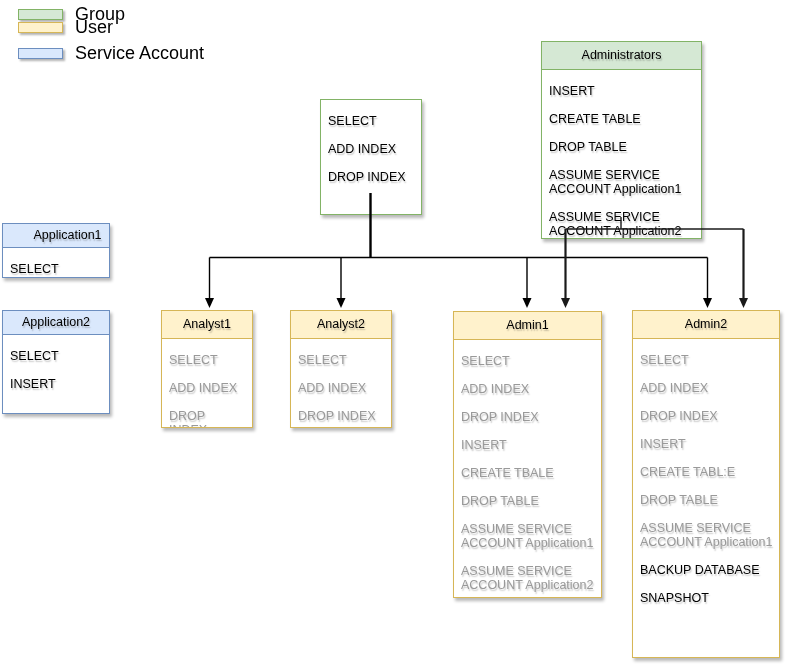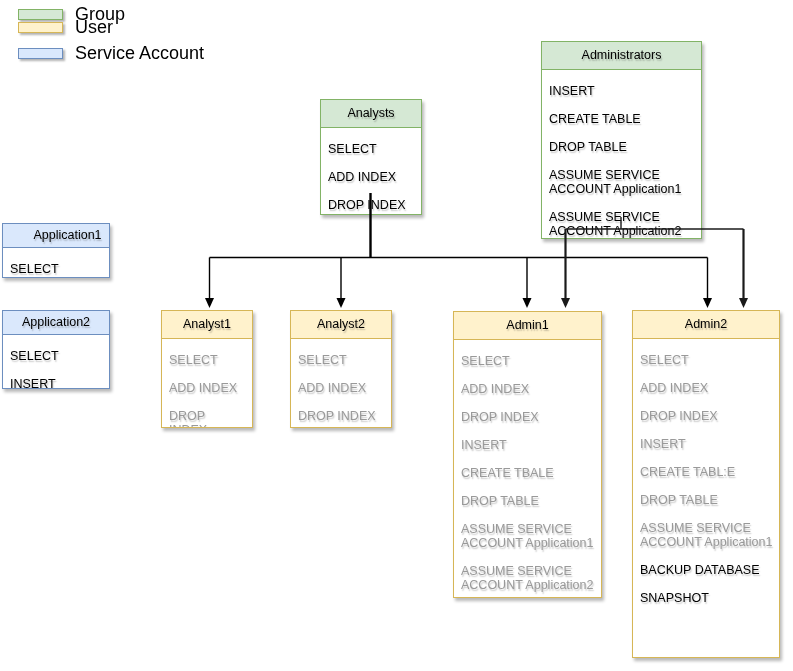--- a/index.html
+++ b/index.html
@@ -69,36 +69,35 @@
     <div class="body">
       <div class="item">INSERT</div>
       <div class="item">CREATE TABLE</div>
       <div class="item">DROP TABLE</div>
       <div class="item">ASSUME SERVICE ACCOUNT Application1</div>
       <div class="item">ASSUME SERVICE ACCOUNT Application2</div>
     </div>
   </div>
 
   <div class="node group" style="left:320px;top:77px;width:102px;height:116px;">
-    <div class="hdr">Analysts</div>
     <div class="body">
       <div class="item">SELECT</div>
       <div class="item">ADD INDEX</div>
       <div class="item">DROP INDEX</div>
     </div>
   </div>
 
   <div class="node service" style="left:2px;top:223px;width:108px;height:55px;">
     <div class="hdr" style="height:23px;line-height:23px;padding-left:23px;">Application1</div>
     <div class="body">
       <div class="item">SELECT</div>
     </div>
   </div>
 
-  <div class="node service" style="left:2px;top:310px;width:108px;height:79px;">
+  <div class="node service" style="left:2px;top:310px;width:108px;height:104px;">
     <div class="hdr" style="height:23px;line-height:23px;">Application2</div>
     <div class="body">
       <div class="item">SELECT</div>
       <div class="item">INSERT</div>
     </div>
   </div>
 
   <div class="node user" style="left:161px;top:310px;width:92px;height:118px;">
     <div class="hdr">Analyst1</div>
     <div class="body">

